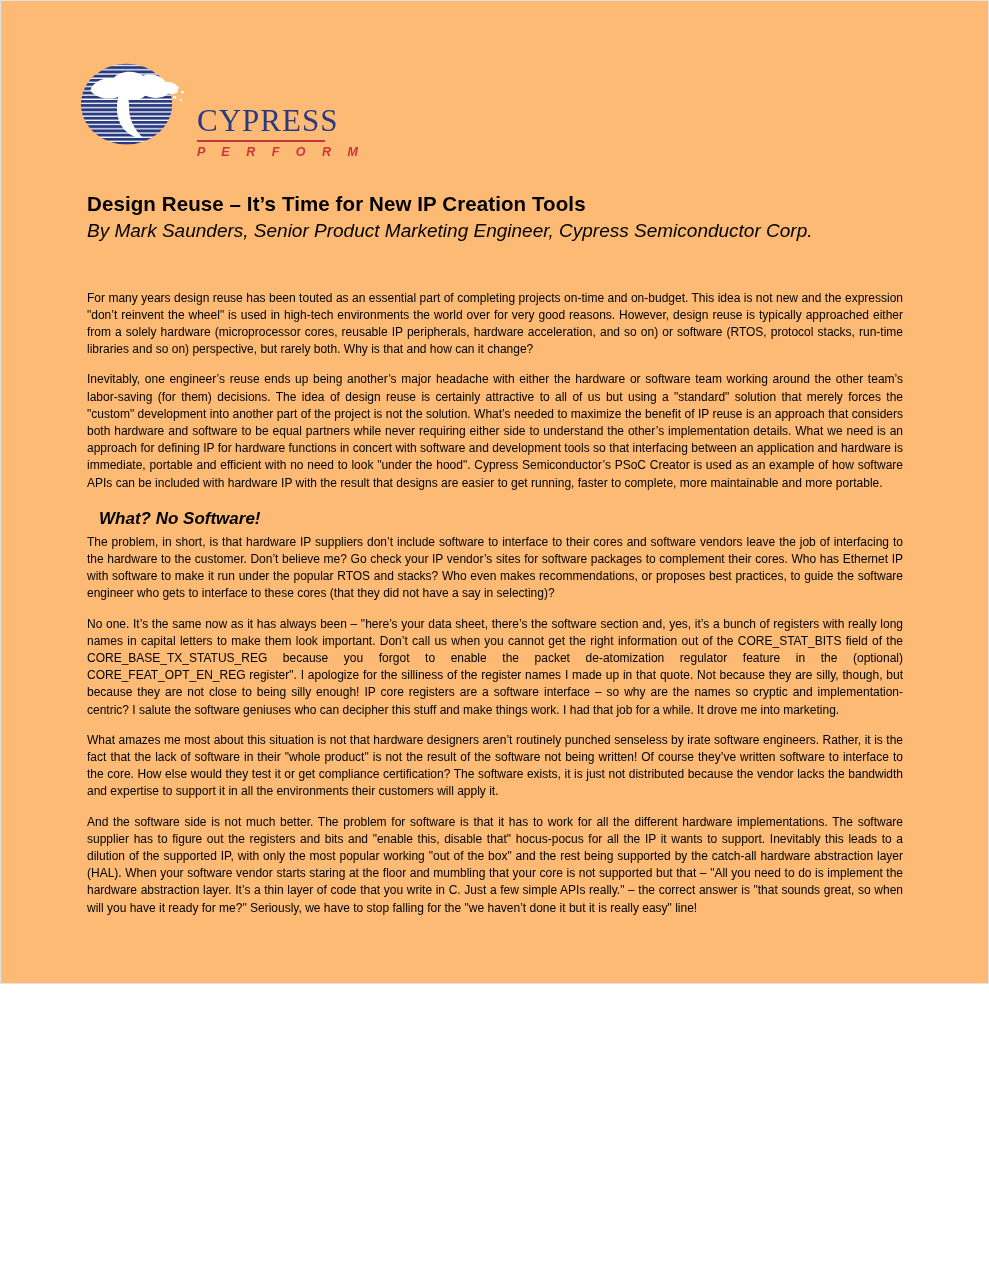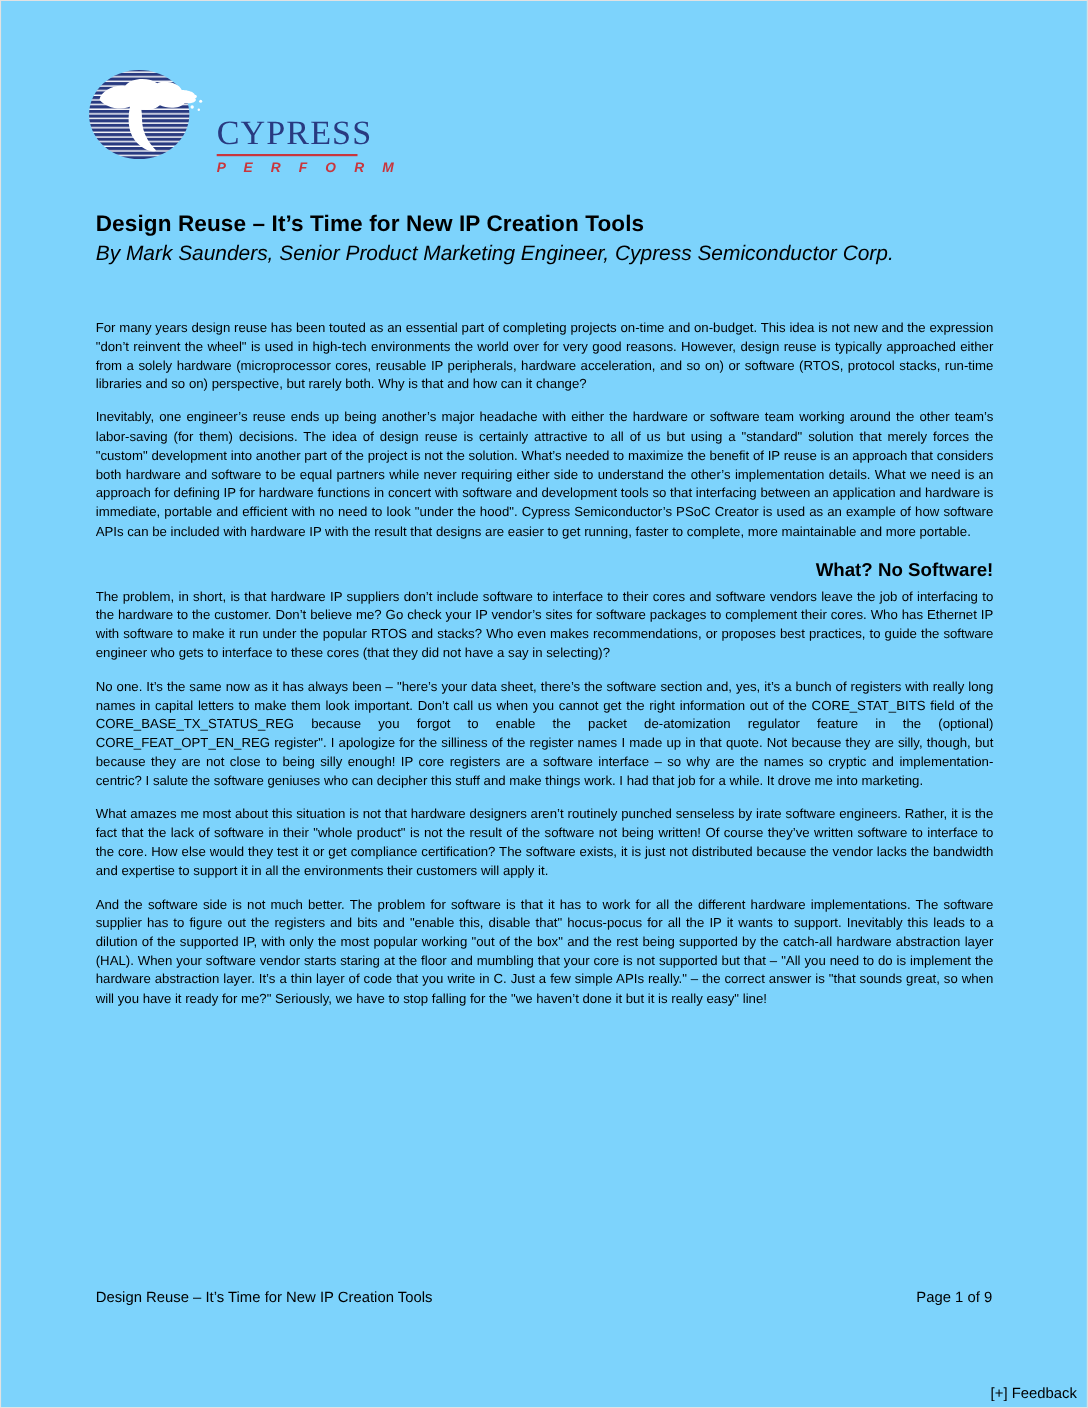--- a/index.html
+++ b/index.html
@@ -1,20 +1,20 @@
 <!DOCTYPE html>
 <html><head>
 <meta charset="utf-8">
 <style>
   * { margin:0; padding:0; box-sizing:border-box; }
   html,body { background:#ffffff; }
   .page {
     position:relative;
-    width:989px; height:1280px;
-    background:#7dd3fc;
+    width:989px; height:984px;
+    background:#fdba74;
     font-family:"Liberation Sans", sans-serif;
     color:#000;
     overflow:hidden;
     box-shadow: inset 0 0 0 1px #e2e2e2;
   }
 
   
   .logo { position:absolute; left:80px; top:62px; display:flex; align-items:flex-start; }
   .globe { display:block; }
   .logo-text { margin-left:5px; padding-top:43px; width:132px; }
@@ -36,23 +36,22 @@
   
   .content { position:absolute; left:87px; top:192px; width:816px; }
   h1.title { font-size:20.5px; font-weight:bold; line-height:1.15; letter-spacing:0.1px; }
   .byline { font-size:19px; font-style:italic; margin:4px 0 48px 0; }
   p.body {
     font-size:12px; line-height:17.2px;
     text-align:justify; margin:0 0 13px 0;
   }
   .it { }
   h2.sec {
-    font-size:17px; font-weight:bold; 
+    font-size:17px; font-weight:bold; font-style:italic;
     margin:17px 0 5px 12px;
-    text-align:right;
   }
 
   
   .footer { position:absolute; left:87px; right:87px; top:1172px; font-size:13.5px; }
   .frow { display:flex; justify-content:space-between; align-items:baseline; }
   .frow + .frow { margin-top:19px; }
   .link { color:#2222cc; text-decoration:none; cursor:pointer; }
   .feedback {
     position:absolute; right:10px; top:1259px;
     font-size:13.5px; color:#000; cursor:pointer;

